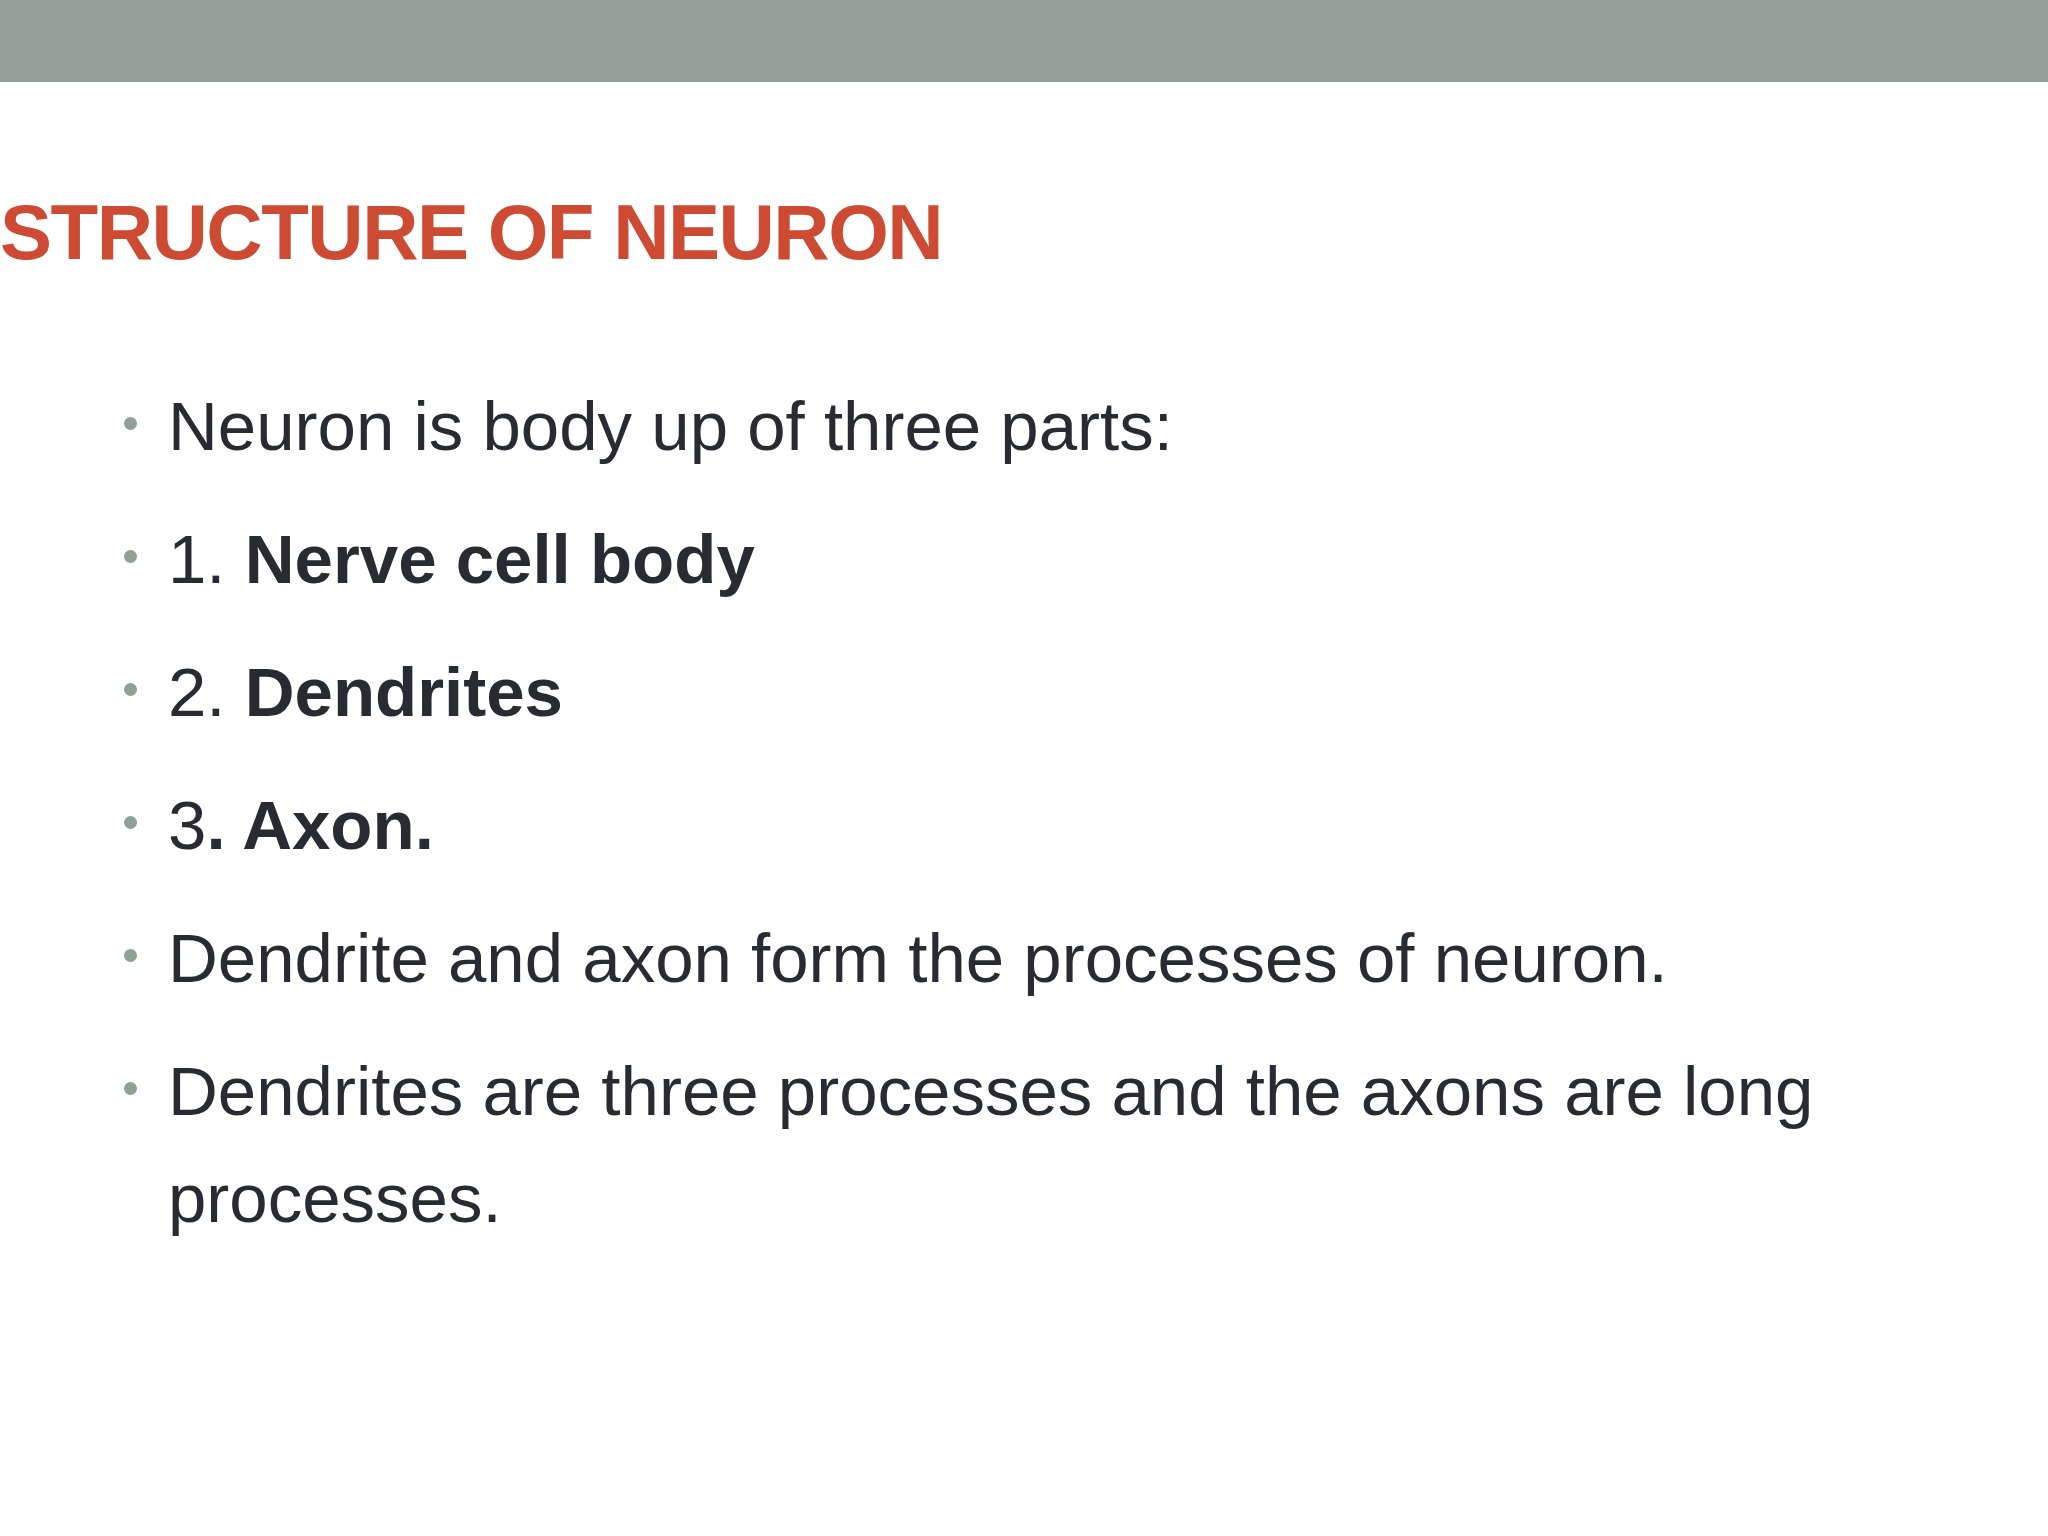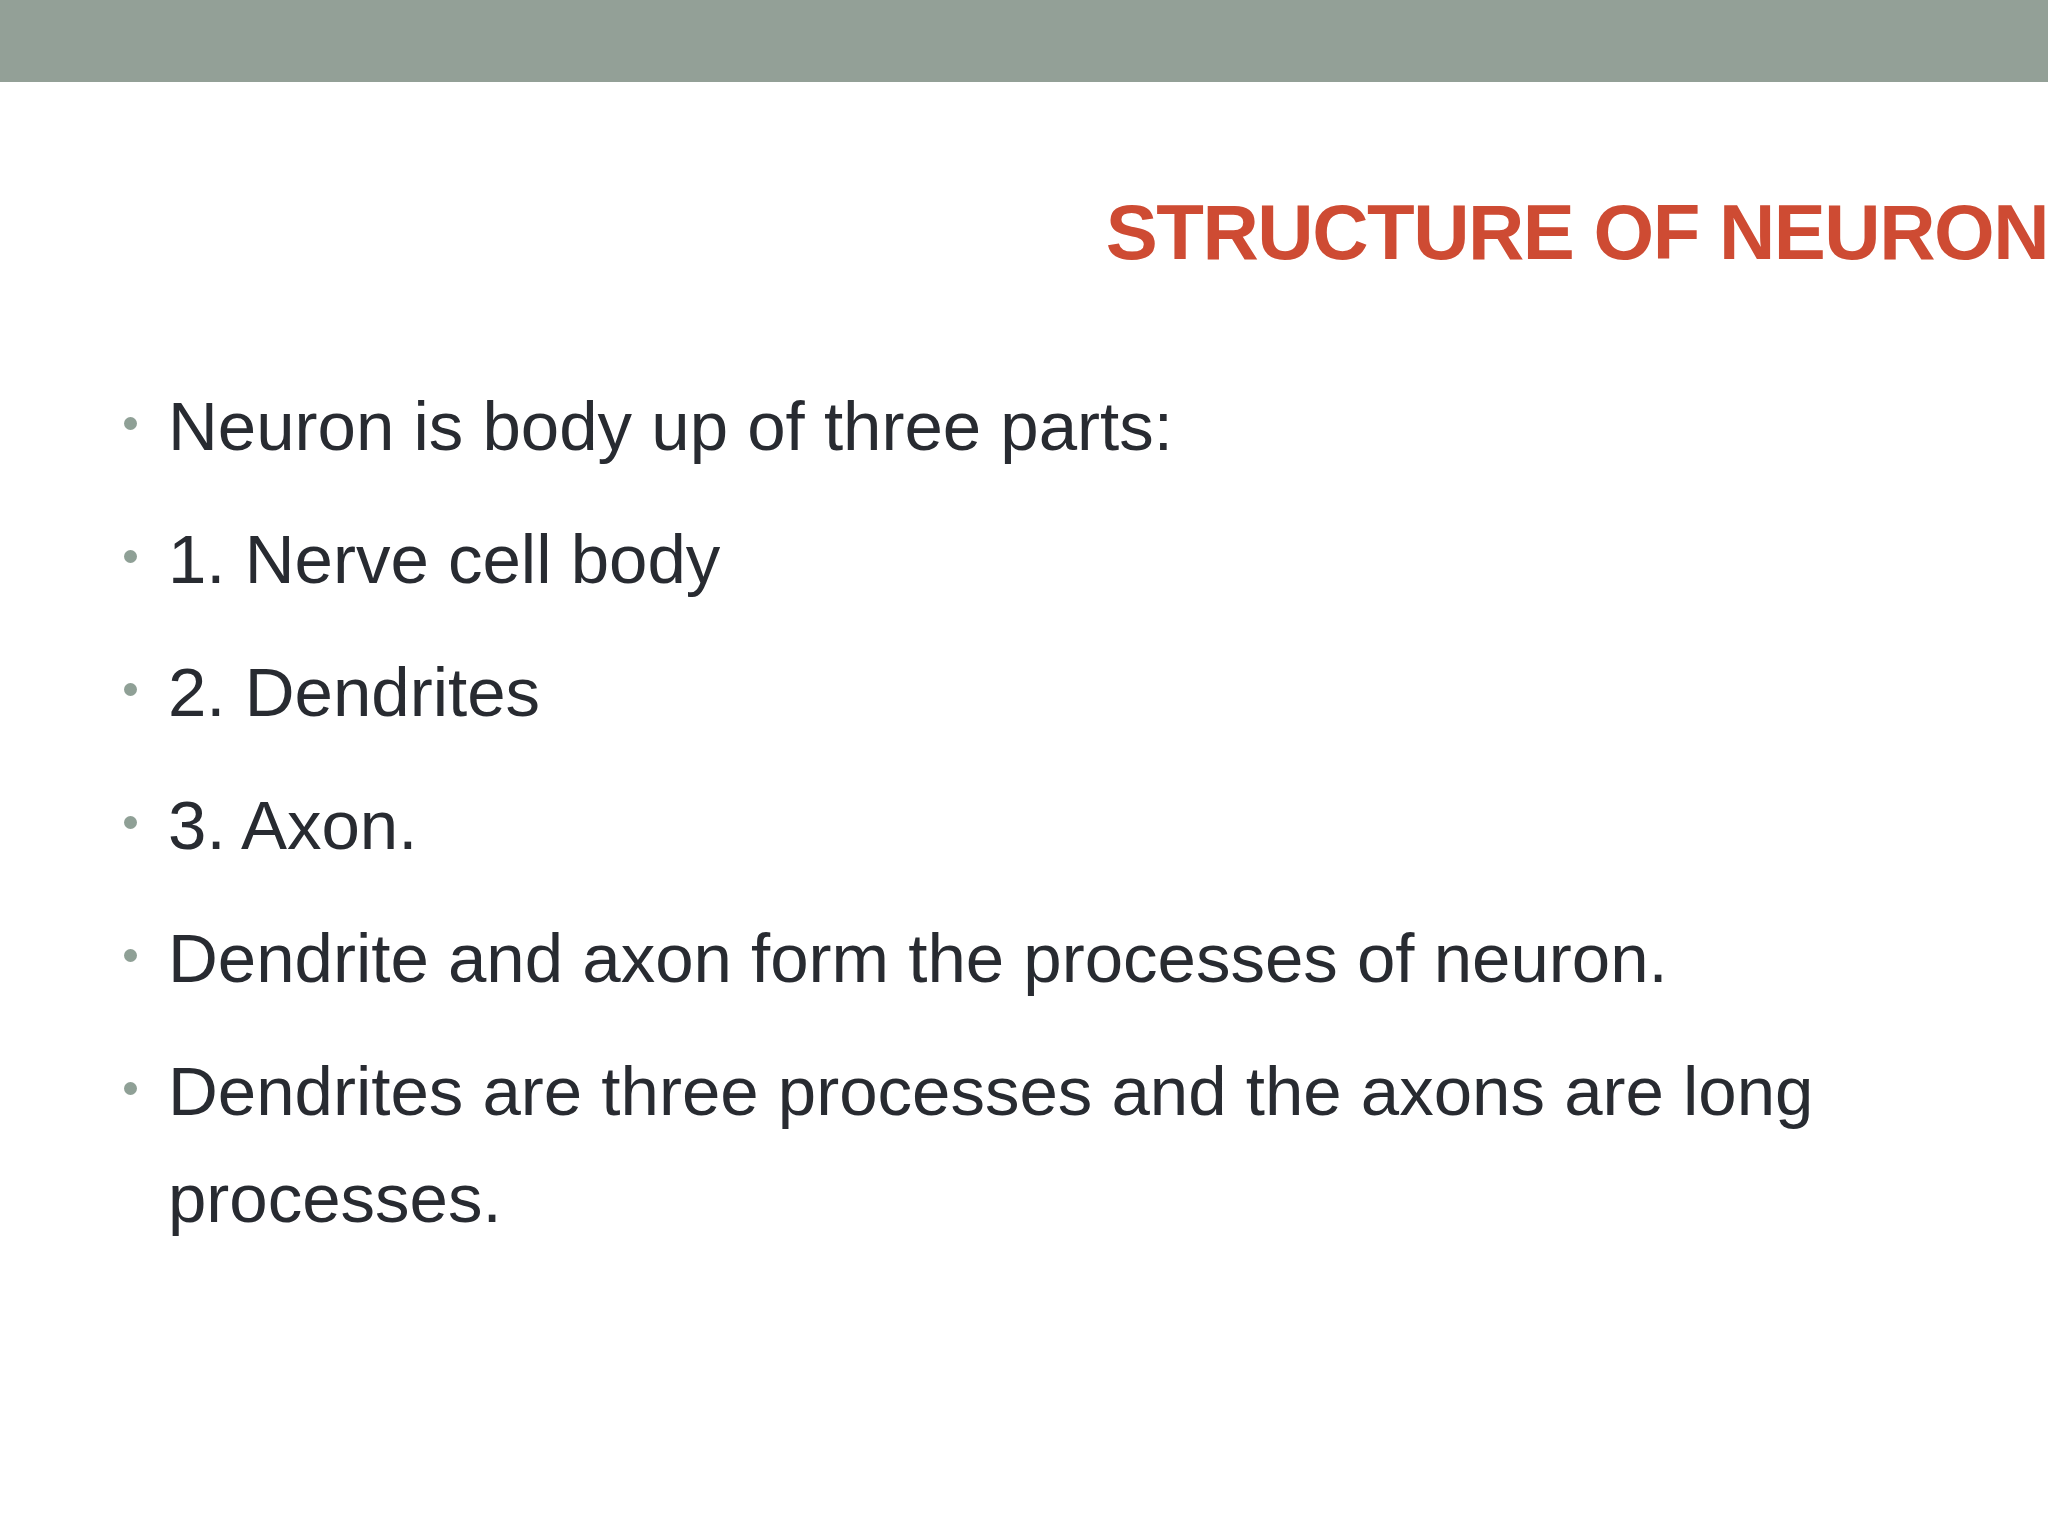--- a/index.html
+++ b/index.html
@@ -16,21 +16,21 @@
     background:var(--bg);
     overflow:hidden;
     font-family:"Liberation Sans",sans-serif;
   }
   .top-bar{
     width:2048px;height:82px;
     background:var(--bar);
   }
   .slide-title{
     margin:105px 0 0 0;
-    text-align:right;
+    text-align:left;
     font-size:78px;
     line-height:90px;
     font-weight:bold;
     letter-spacing:-1.5px;
     color:var(--accent);
   }
   .bullet-list{
     list-style:none;
     margin:96px 0 0 0;
     padding:0 220px 0 168px;
@@ -44,21 +44,21 @@
   }
   .bullet-item .dot{
     position:absolute;
     left:-44px;
     top:44px;
     width:13px;height:13px;
     border-radius:50%;
     background:var(--bullet);
   }
   .seg{font-weight:normal;}
-  .seg-bold{font-weight:normal;}
+  .seg-bold{font-weight:bold;}
 </style>
 </head>
 <body>
 
 <div class="slide">
   <div class="top-bar"></div>
   <h1 class="slide-title">STRUCTURE OF NEURON</h1>
   <ul class="bullet-list">
       <li class="bullet-item"><span class="dot"></span><span class="seg">Neuron is body up of three parts:</span></li>
       <li class="bullet-item"><span class="dot"></span><span class="seg">1. </span><span class="seg seg-bold">Nerve cell body</span></li>

